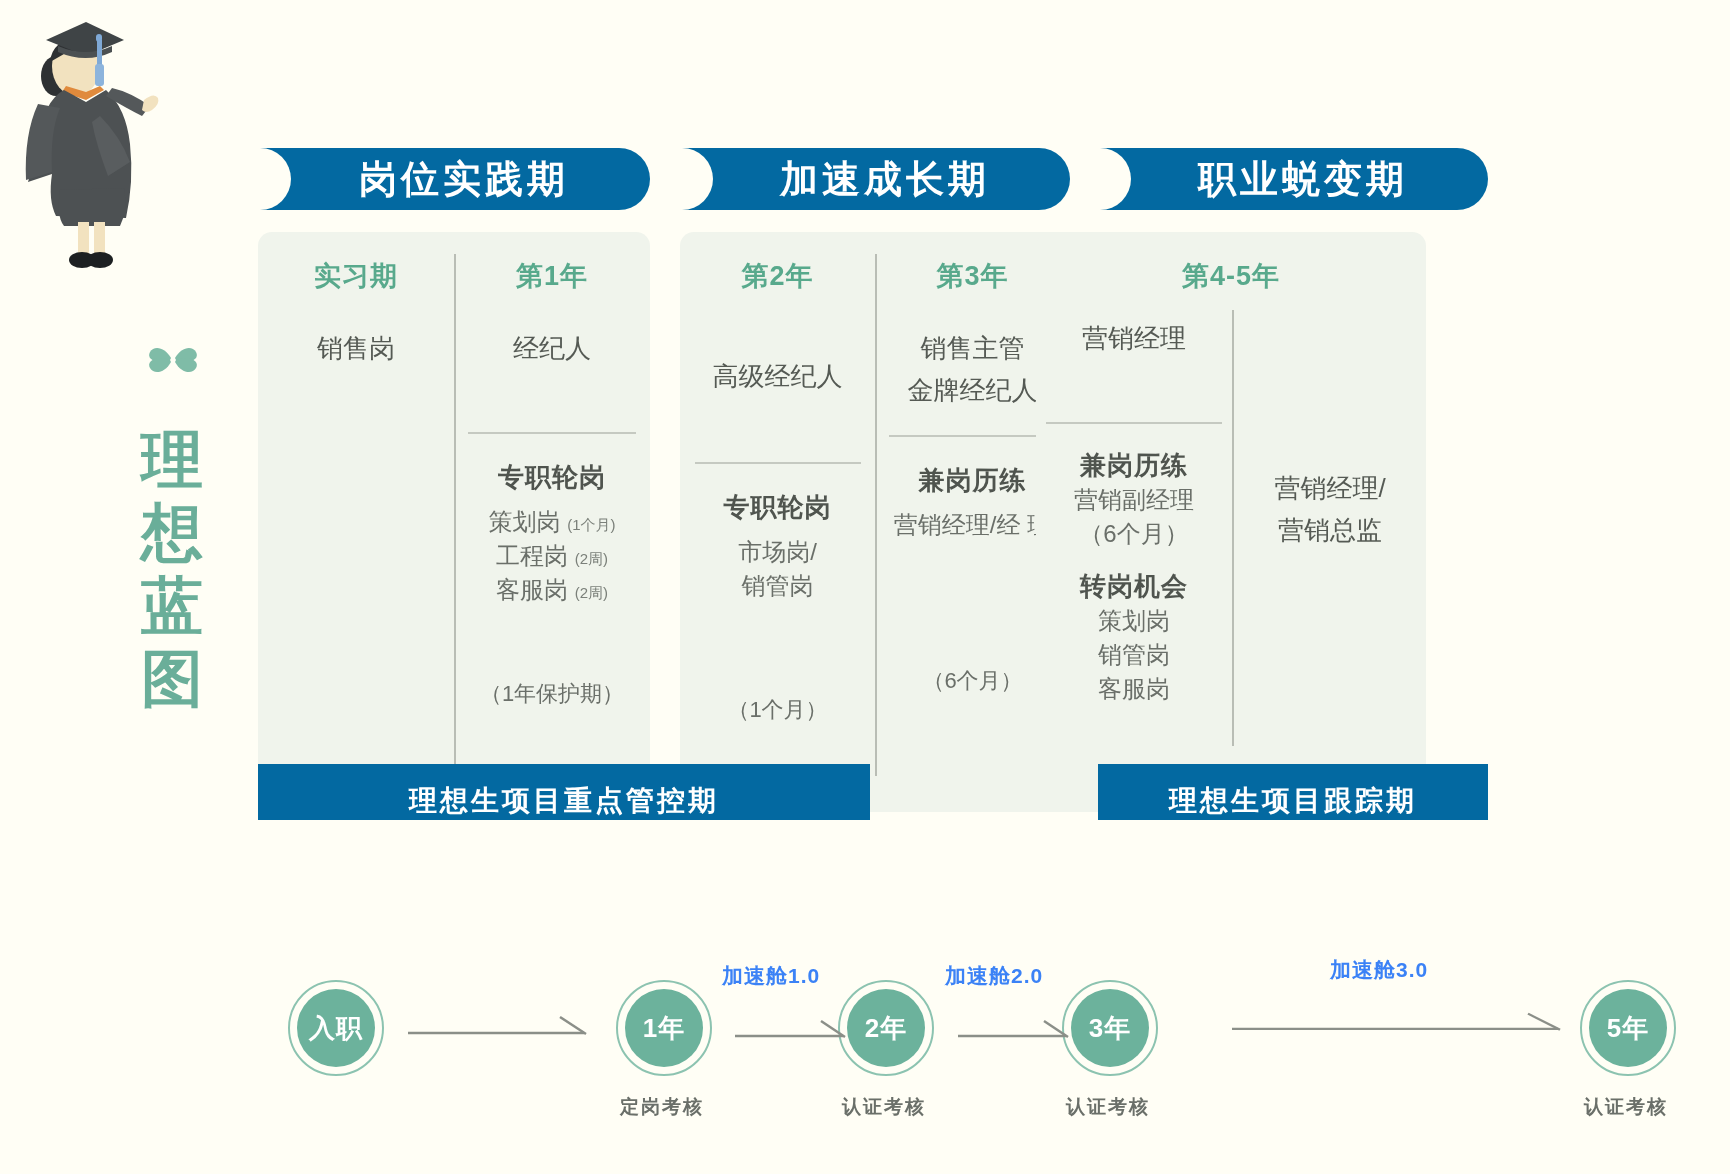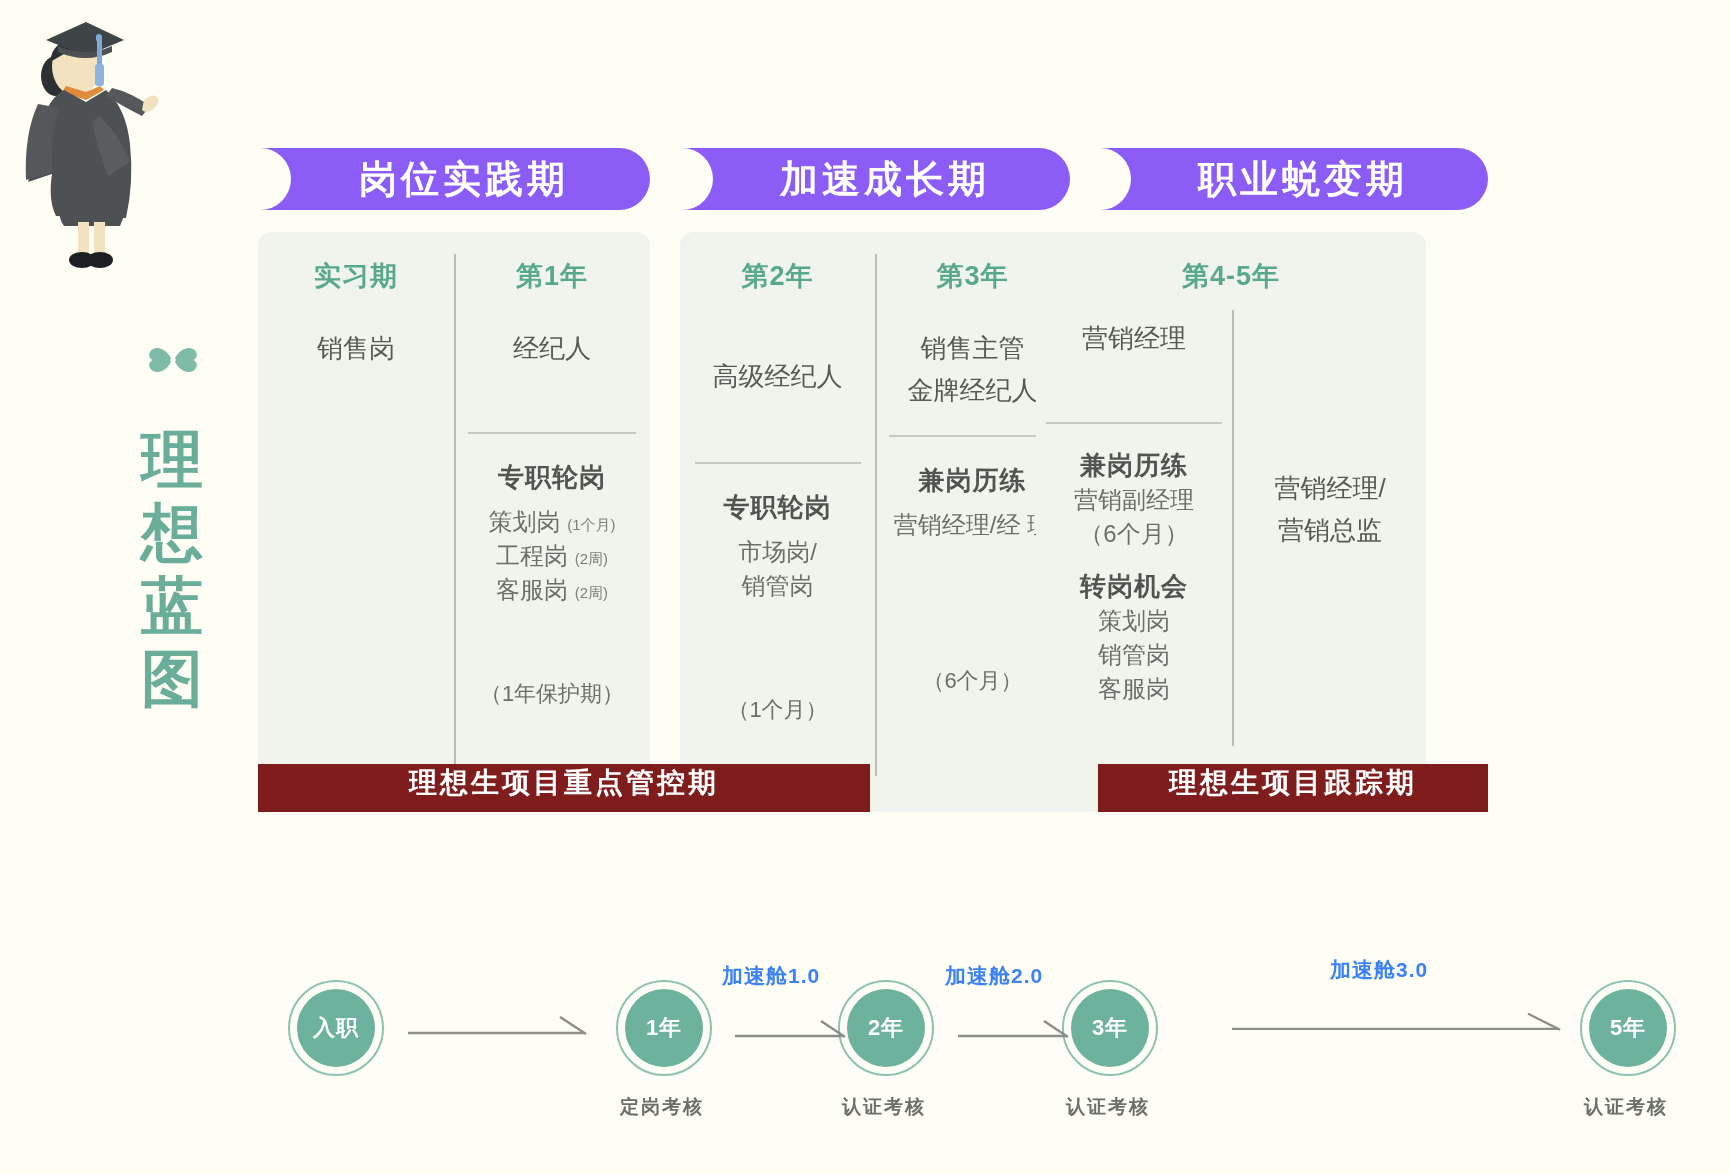--- a/index.html
+++ b/index.html
@@ -19,21 +19,21 @@
   .brand-icon{width:70px;height:70px;margin:0 auto 28px auto;display:block;}
   .brand-title{
     font-size:62px;line-height:1.18;font-weight:700;color:#6aae99;
     letter-spacing:2px;
   }
   .brand-title span{display:block;}
 
   
   .pill{
     position:absolute;height:62px;
-    background:#8b5cf6;
+    background:#0369a1;
     border-radius:0 31px 31px 0;
     display:flex;align-items:center;justify-content:center;
     color:#ffffff;font-size:38px;font-weight:700;letter-spacing:4px;
     font-family:"Liberation Serif","DejaVu Serif",serif;
   }
   .pill::before{
     content:"";position:absolute;left:-1px;top:0;width:34px;height:62px;
     background:#fffef5;border-radius:0 40px 40px 0;
   }
   .pill .pill-text{position:relative;z-index:2;padding-left:20px;}
@@ -69,35 +69,35 @@
     font-size:24px;color:#6a6f69;line-height:1.42;text-align:center;
     white-space:nowrap;
   }
   .sub-line .tiny{font-size:15px;color:#7b807a;}
   .note{
     font-size:22px;color:#6a6f69;text-align:center;
   }
 
   
   .gbar{
-    position:absolute;height:48px;background:#7f1d1d;
-    display:flex;align-items:flex-start;justify-content:center;
+    position:absolute;height:56px;background:#0369a1;
+    display:flex;align-items:flex-end;justify-content:center;
     color:#ffffff;font-size:28px;font-weight:700;letter-spacing:3px;
   }
 
   
   .node{
     position:absolute;width:92px;height:92px;border-radius:50%;
     border:2px solid #8cc3b0;background:#fffef5;
     display:flex;align-items:center;justify-content:center;
   }
   .node-core{
     width:78px;height:78px;border-radius:50%;background:#6cb29c;
     display:flex;align-items:center;justify-content:center;
-    color:#ffffff;font-size:22px;font-weight:700;letter-spacing:1px;
+    color:#ffffff;font-size:26px;font-weight:700;letter-spacing:1px;
   }
   .arrow{position:absolute;height:22px;}
   .acc-label{
     position:absolute;font-size:21px;font-weight:700;color:#3b82f6;
     letter-spacing:1px;white-space:nowrap;
   }
   .exam-label{
     position:absolute;font-size:19px;font-weight:700;color:#6a6f69;
     letter-spacing:2px;white-space:nowrap;text-align:center;
   }

